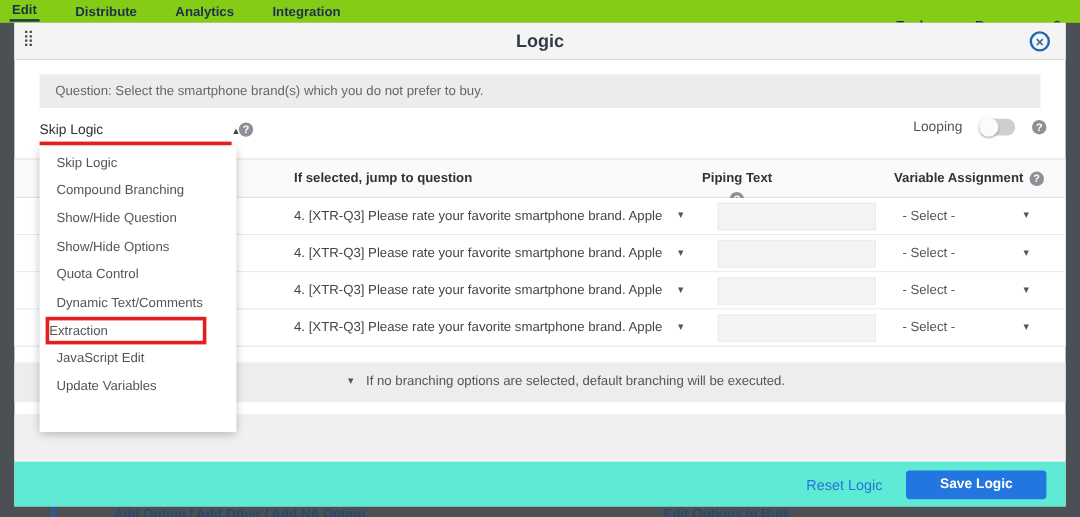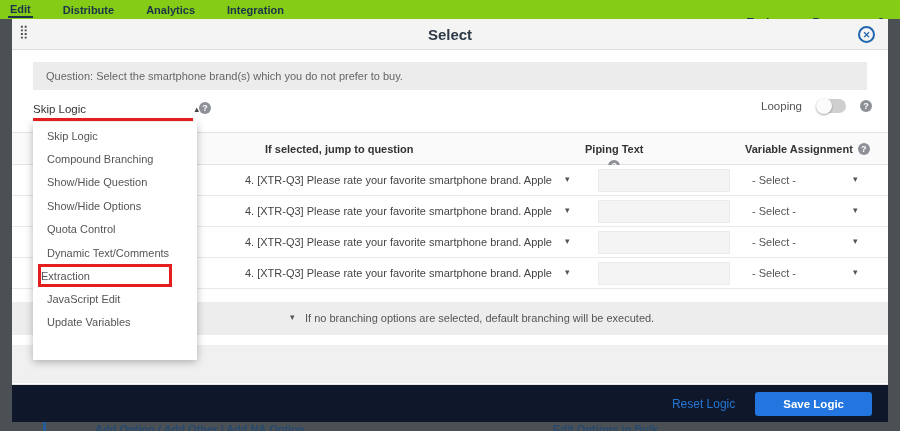--- a/index.html
+++ b/index.html
@@ -76,21 +76,21 @@
   .looping-label { font-size:11.5px; color:#555; }
   .toggle { width:30px; height:14px; background:#cfcfcf; border-radius:8px; position:relative; cursor:pointer; }
   .toggle-knob { position:absolute; left:0px; top:-1px; width:16px; height:16px; background:#fbfbfb; border-radius:50%; box-shadow:0 1px 2px rgba(0,0,0,.35); }
 
   
   .table-header {
     position:absolute; left:0; top:113px; width:100%; height:33px;
     background:#fafafa; border-top:1px solid #e4e4e4; border-bottom:1px solid #e4e4e4;
     font-size:11px; font-weight:bold; color:#333;
   }
-  .th-jump { position:absolute; left:233px; top:10px;margin-left:20px; }
+  .th-jump { position:absolute; left:233px; top:10px; }
   .th-piping { position:absolute; left:573px; top:10px; display:flex; gap:5px; align-items:center;flex-direction:column; }
   .th-variable { position:absolute; left:733px; top:10px; display:flex; gap:5px; align-items:center; }
 
   .logic-row {
     position:absolute; left:0; width:100%; height:31px;
     border-bottom:1px solid #e9e9e9; background:#fff; font-size:11px; color:#444;
   }
   .row-jump { position:absolute; left:233px; top:9px; cursor:pointer; }
   .row-jump-caret { position:absolute; left:553px; top:9px; font-size:9px; color:#555; cursor:pointer; }
   .row-piping {
@@ -107,21 +107,21 @@
   .default-caret { position:absolute; left:278px; top:10px; font-size:9px; color:#555; cursor:pointer; }
   .default-note { position:absolute; left:293px; top:10px; }
 
   .randomizer-band {
     position:absolute; left:0; top:326px; width:100%; height:38px;
     background:#f0f0f0; font-size:11px;
   }
 
   .modal-footer {
     position:absolute; left:0; top:365px; width:100%; height:38px;
-    background:#0f172a; border-top:1px solid #e5e5e5;
+    background:#5eead4; border-top:1px solid #e5e5e5;
     display:flex; align-items:center; justify-content:flex-end; gap:20px; padding-right:16px;
   }
   .reset-link { color:#2577d4; font-size:12px; cursor:pointer; }
   .save-btn {
     background:#2376df; color:#fff; font-size:11.5px; font-weight:bold;
     border:none; border-radius:3px; padding:6px 28px; cursor:pointer;
   }
 
   
   .dropdown-panel {
@@ -157,21 +157,21 @@
 <div class="bg-bottom">
   <div class="bg-blue-bar"></div>
   <span class="bg-add-links">Add Option / Add Other / Add NA Option</span>
   <span class="bg-edit-bulk">Edit Options in Bulk</span>
 </div>
 
 <div class="modal">
 
   <div class="modal-header">
     <span class="drag-handle">⣿</span>
-    <span class="modal-title">Select</span>
+    <span class="modal-title">Logic</span>
     <span class="close-btn">✕</span>
   </div>
 
   <div class="banner">Question: Select the smartphone brand(s) which you do not prefer to buy.</div>
 
   <div class="logic-select">
     <span>Skip Logic</span>
     <span class="caret-up">▴</span>
   </div>
   <div class="red-underline"></div>

